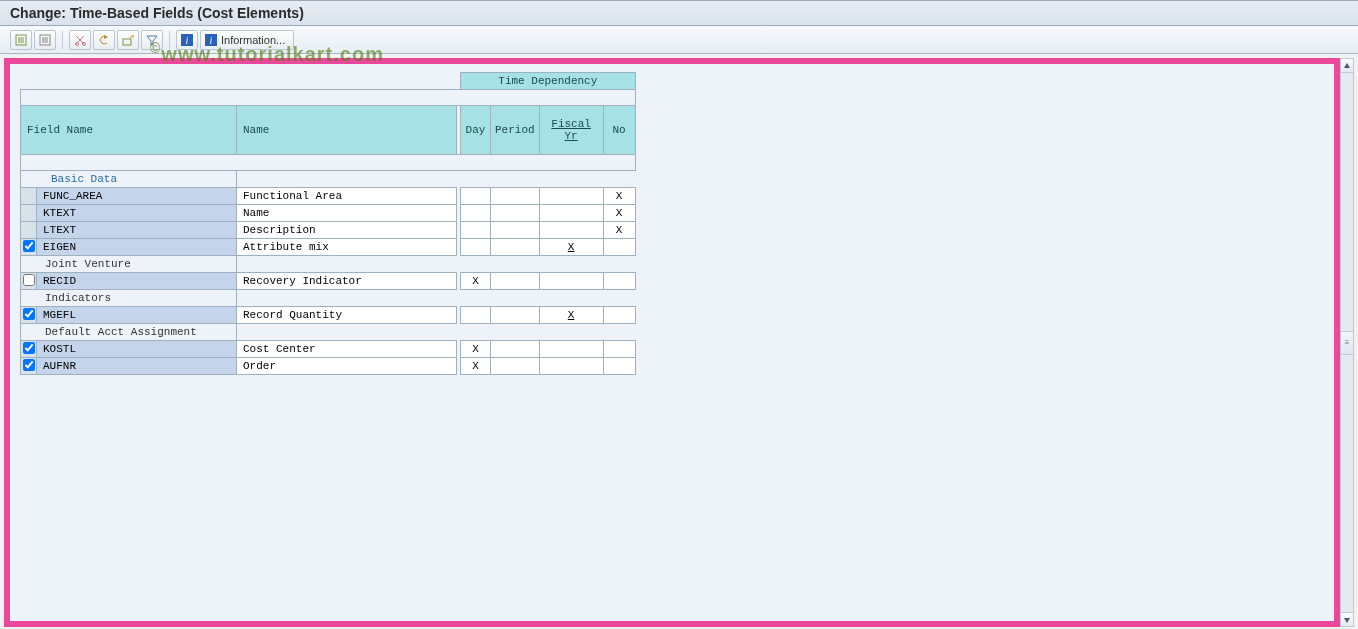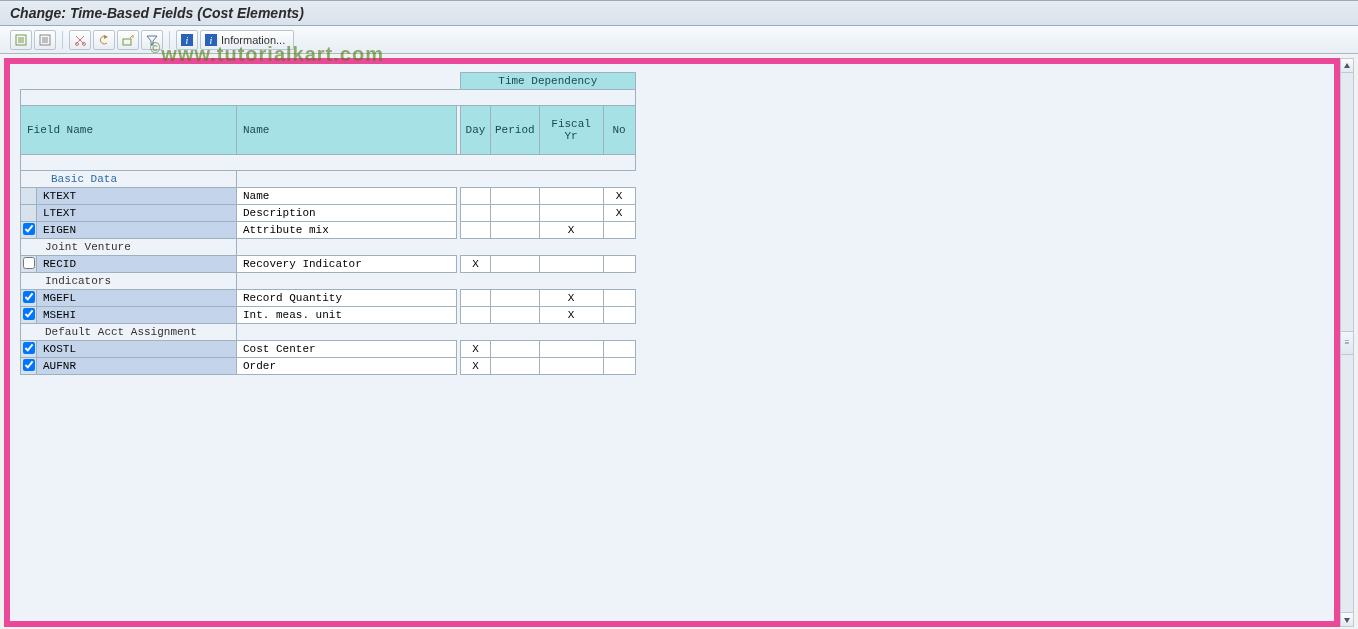--- a/index.html
+++ b/index.html
@@ -11,21 +11,20 @@
     height: 629px;
     overflow: hidden;
     position: relative;
   }
   .title-bar {
     background: linear-gradient(#e6ecf2, #d9e2ec);
     border: 1px solid #9aaab9;
     border-left: none;
     border-right: none;
     padding: 4px 10px;
-    font-style: italic;
     font-weight: bold;
     font-size: 14px;
     color: #2a2a2a;
   }
   .toolbar {
     background: linear-gradient(#f7fafd, #e8eef4);
     border-bottom: 1px solid #a9b8c6;
     padding: 4px 10px;
     display: flex;
     align-items: center;
@@ -141,21 +140,21 @@
     font-weight:bold;
     letter-spacing:1px;
     color:#4d7c0f;
     opacity:0.6;
     pointer-events:none;
     z-index:10;
     font-family:Arial,sans-serif;
   }
   .watermark .copy { font-size:14px; vertical-align:super;}
   
-  .c-day{width:30px;} .c-period{width:46px;} .c-fy{width:64px;} .c-no{width:32px;}
+  .c-day{width:30px;} .c-period{width:46px;} .c-fy{width:64px;text-decoration:underline;} .c-no{width:32px;}
   
   svg{display:block;}
   .gap-cell { width:4px; border:none !important; background:#eef3f9;}
 </style>
 </head>
 <body>
 
 <div class="title-bar">Change: Time-Based Fields (Cost Elements)</div>
 
 <div class="toolbar">
@@ -266,20 +265,30 @@
       </tbody>
         <tbody id="table-body">
           <tr class="section-row">
             <td class="section-label " colspan="2" style="padding-left:30px;">Basic Data</td>
             <td class="noborder"></td>
             <td class="gap-cell"></td>
             <td class="noborder" colspan="4"></td>
           </tr>
           <tr>
             <td class="cb-cell"></td>
+            <td class="field-cell">FUNC_AREA</td>
+            <td class="name-cell">Functional Area</td>
+            <td class="gap-cell"></td>
+            <td class="dep-cell c-day"></td>
+            <td class="dep-cell c-period"></td>
+            <td class="dep-cell c-fy"></td>
+            <td class="dep-cell c-no">X</td>
+          </tr>
+          <tr>
+            <td class="cb-cell"></td>
             <td class="field-cell">KTEXT</td>
             <td class="name-cell">Name</td>
             <td class="gap-cell"></td>
             <td class="dep-cell c-day"></td>
             <td class="dep-cell c-period"></td>
             <td class="dep-cell c-fy"></td>
             <td class="dep-cell c-no">X</td>
           </tr>
           <tr>
             <td class="cb-cell"></td>
@@ -320,30 +329,20 @@
           <tr class="section-row">
             <td class="section-label dark" colspan="2" style="padding-left:24px;">Indicators</td>
             <td class="noborder"></td>
             <td class="gap-cell"></td>
             <td class="noborder" colspan="4"></td>
           </tr>
           <tr>
             <td class="cb-cell"><input type="checkbox" checked="" style=""></td>
             <td class="field-cell">MGEFL</td>
             <td class="name-cell">Record Quantity</td>
-            <td class="gap-cell"></td>
-            <td class="dep-cell c-day"></td>
-            <td class="dep-cell c-period"></td>
-            <td class="dep-cell c-fy">X</td>
-            <td class="dep-cell c-no"></td>
-          </tr>
-          <tr>
-            <td class="cb-cell"><input type="checkbox" checked="" style=""></td>
-            <td class="field-cell">MSEHI</td>
-            <td class="name-cell">Int. meas. unit</td>
             <td class="gap-cell"></td>
             <td class="dep-cell c-day"></td>
             <td class="dep-cell c-period"></td>
             <td class="dep-cell c-fy">X</td>
             <td class="dep-cell c-no"></td>
           </tr>
           <tr class="section-row">
             <td class="section-label dark" colspan="2" style="padding-left:24px;">Default Acct Assignment</td>
             <td class="noborder"></td>
             <td class="gap-cell"></td>

